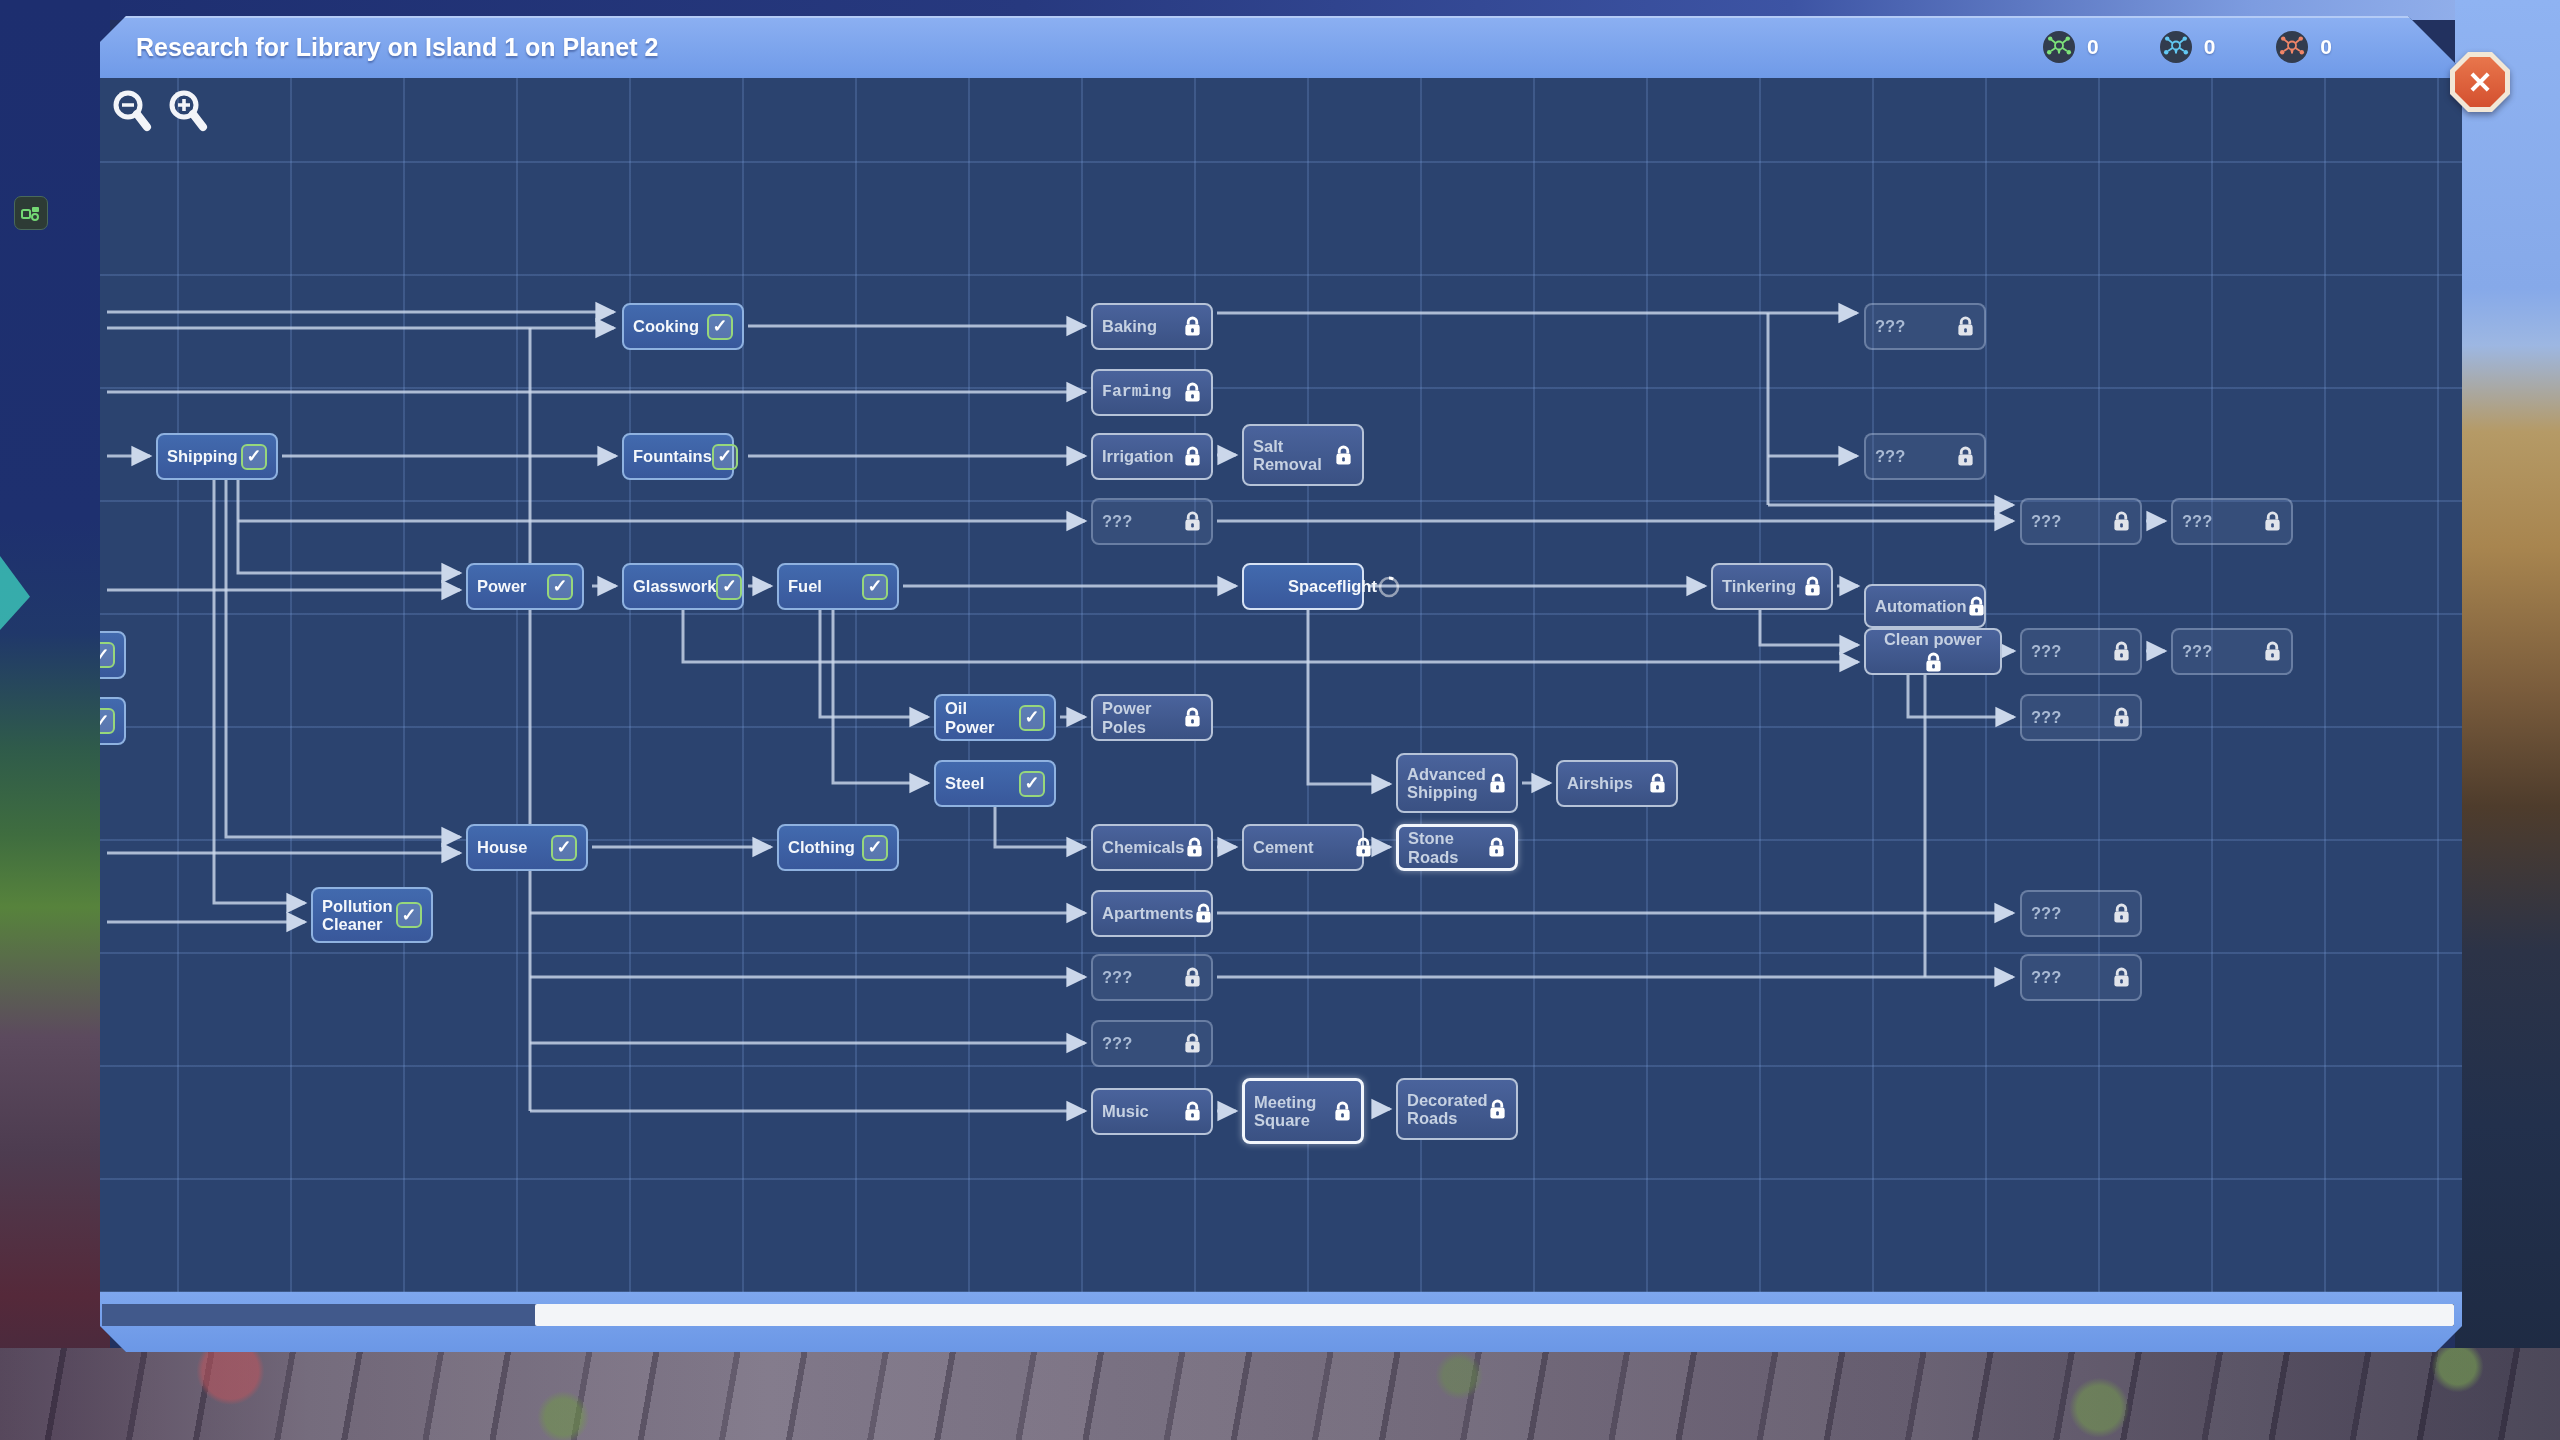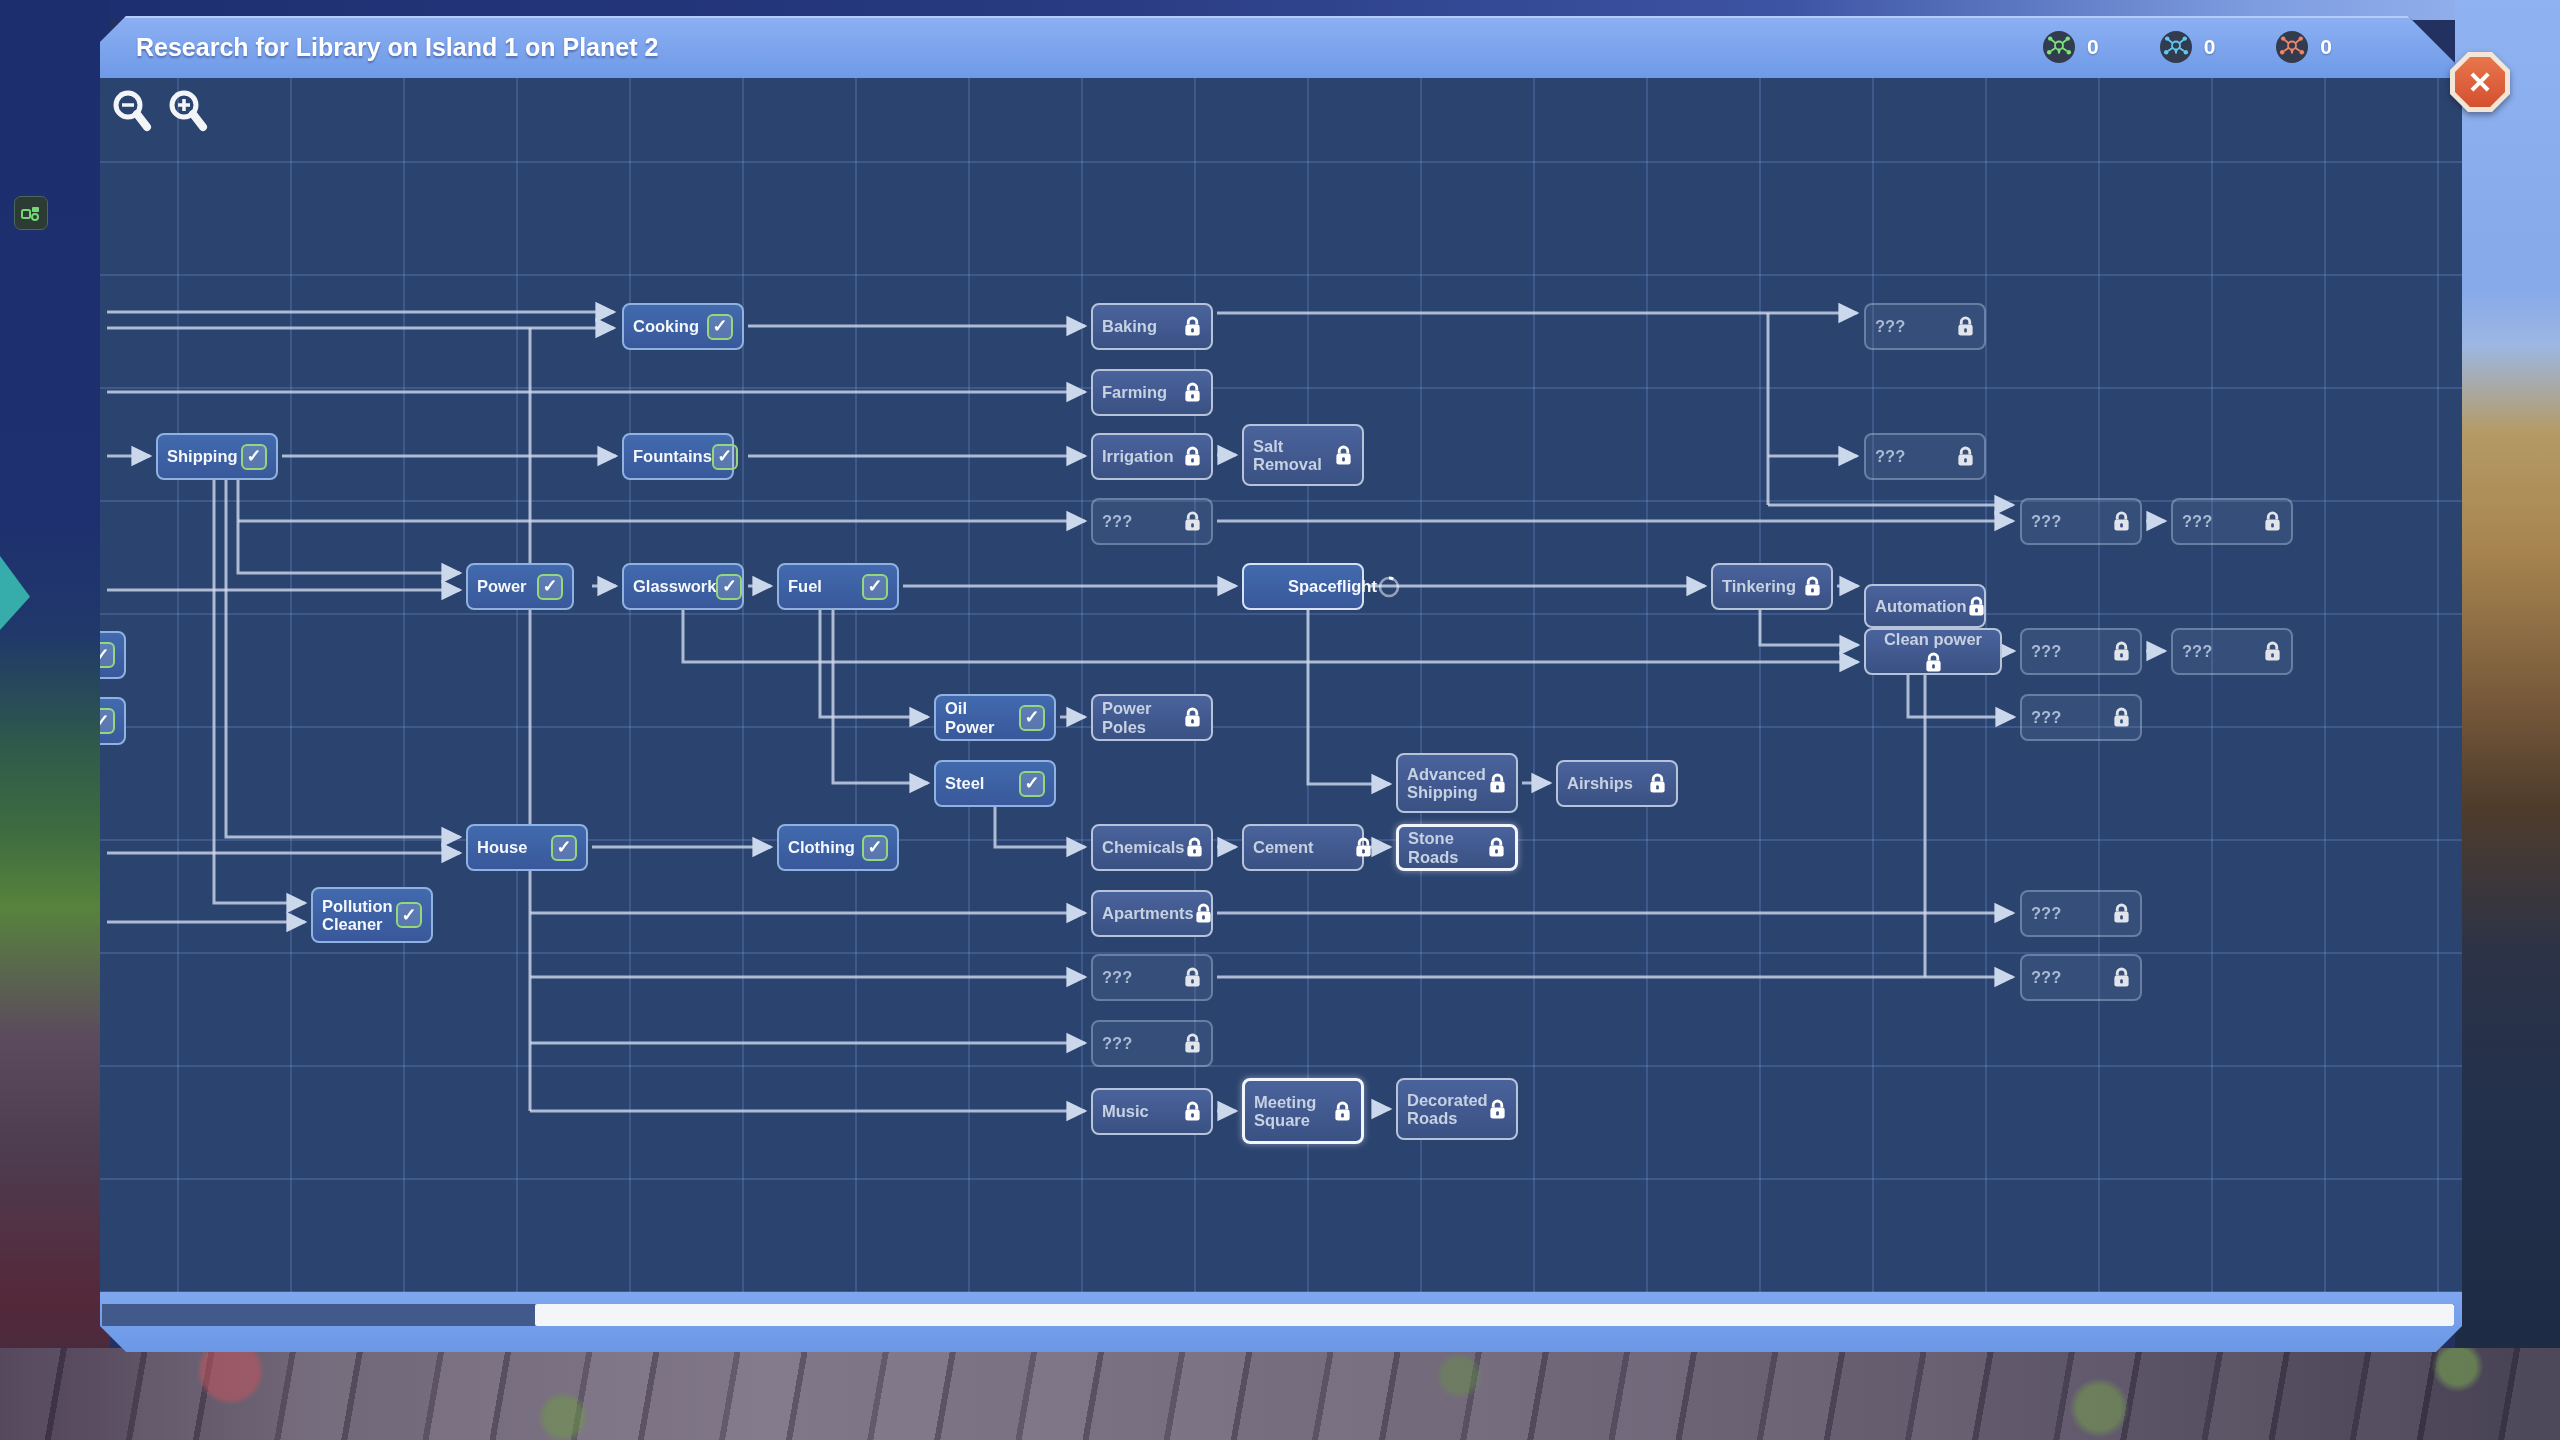--- a/index.html
+++ b/index.html
@@ -195,21 +195,21 @@
         </svg>
       </div>
       <div class="node hidden" style="left: 1764px; top: 225px; width: 122px; height: 47px;">
         <span class="lbl">???</span>
         <svg class="lock-svg" width="19" height="21" viewBox="0 0 20 22">
           <path d="M5.5 9 V6.5 a4.5 4.5 0 0 1 9 0 V9" fill="none" stroke="#fff" stroke-width="3"></path>
           <rect x="2.5" y="9" width="15" height="11.5" rx="2.5" fill="#fff"></rect>
           <rect x="8.6" y="12.8" width="2.8" height="4.6" rx="1.4" fill="#3a5385"></rect>
         </svg>
       </div>
-      <div class="node locked" style="left: 991px; top: 291px; width: 122px; height: 47px;">
+      <div class="node locked" style="left: 991px; top: 291px; width: 122px; height: 47px; font-family: Liberation Mono, monospace;">
         <span class="lbl">Farming</span>
         <svg class="lock-svg" width="19" height="21" viewBox="0 0 20 22">
           <path d="M5.5 9 V6.5 a4.5 4.5 0 0 1 9 0 V9" fill="none" stroke="#fff" stroke-width="3"></path>
           <rect x="2.5" y="9" width="15" height="11.5" rx="2.5" fill="#fff"></rect>
           <rect x="8.6" y="12.8" width="2.8" height="4.6" rx="1.4" fill="#3a5385"></rect>
         </svg>
       </div>
       <div class="node done" style="left: 56px; top: 355px; width: 122px; height: 47px;">
         <span class="lbl">Shipping</span>
         <span class="check">✓</span>
@@ -260,21 +260,21 @@
         </svg>
       </div>
       <div class="node hidden" style="left: 2071px; top: 420px; width: 122px; height: 47px;">
         <span class="lbl">???</span>
         <svg class="lock-svg" width="19" height="21" viewBox="0 0 20 22">
           <path d="M5.5 9 V6.5 a4.5 4.5 0 0 1 9 0 V9" fill="none" stroke="#fff" stroke-width="3"></path>
           <rect x="2.5" y="9" width="15" height="11.5" rx="2.5" fill="#fff"></rect>
           <rect x="8.6" y="12.8" width="2.8" height="4.6" rx="1.4" fill="#3a5385"></rect>
         </svg>
       </div>
-      <div class="node done" style="left: 366px; top: 485px; width: 108px; height: 47px;">
+      <div class="node done" style="left: 366px; top: 485px; width: 118px; height: 47px;">
         <span class="lbl">Power</span>
         <span class="check">✓</span>
       </div>
       <div class="node done" style="left: 522px; top: 485px; width: 122px; height: 47px;">
         <span class="lbl">Glasswork</span>
         <span class="check">✓</span>
       </div>
       <div class="node done" style="left: 677px; top: 485px; width: 122px; height: 47px;">
         <span class="lbl">Fuel</span>
         <span class="check">✓</span>

